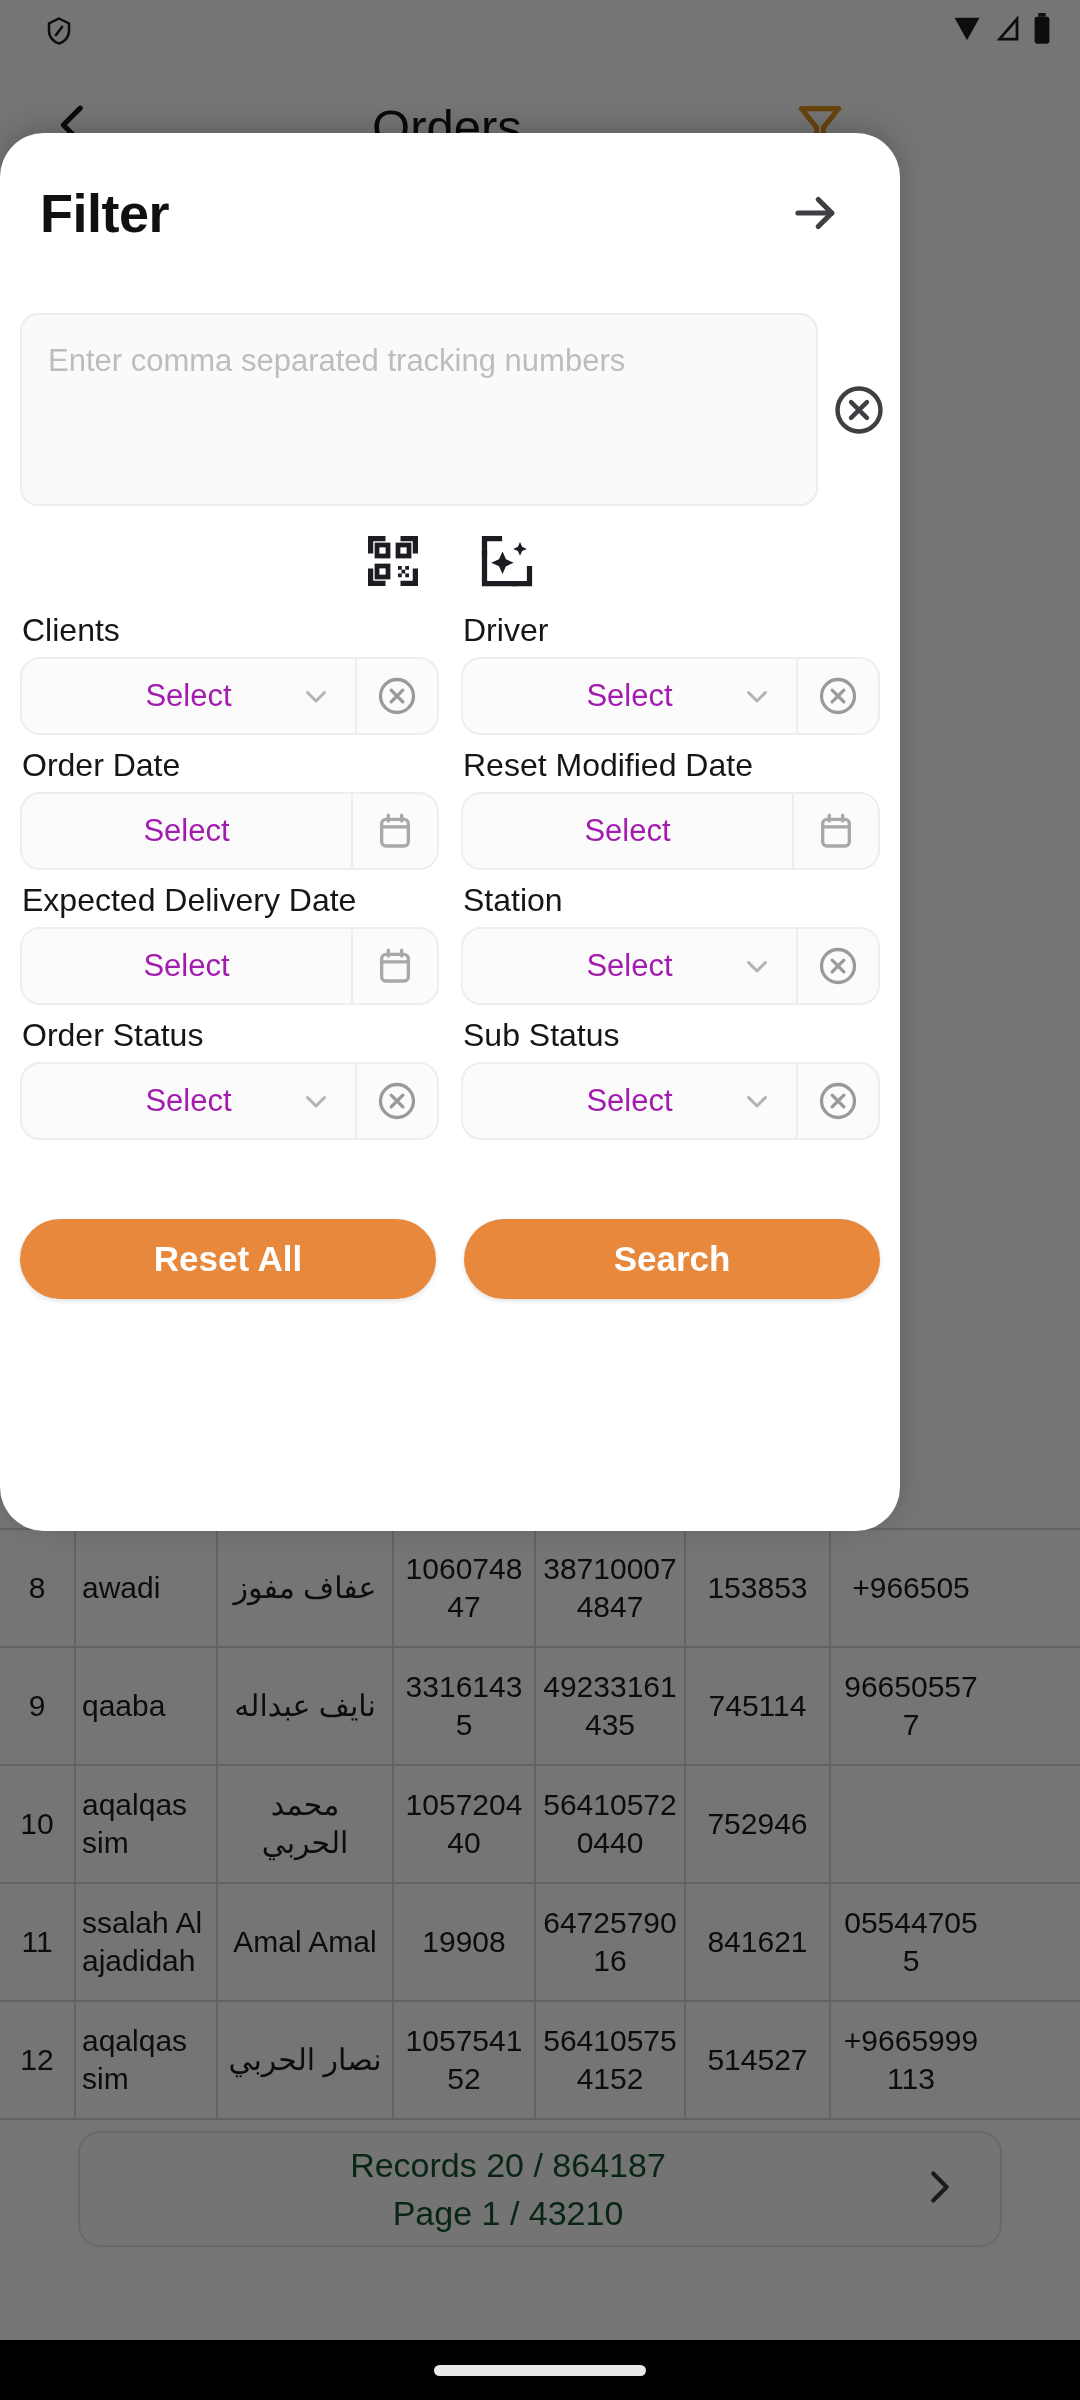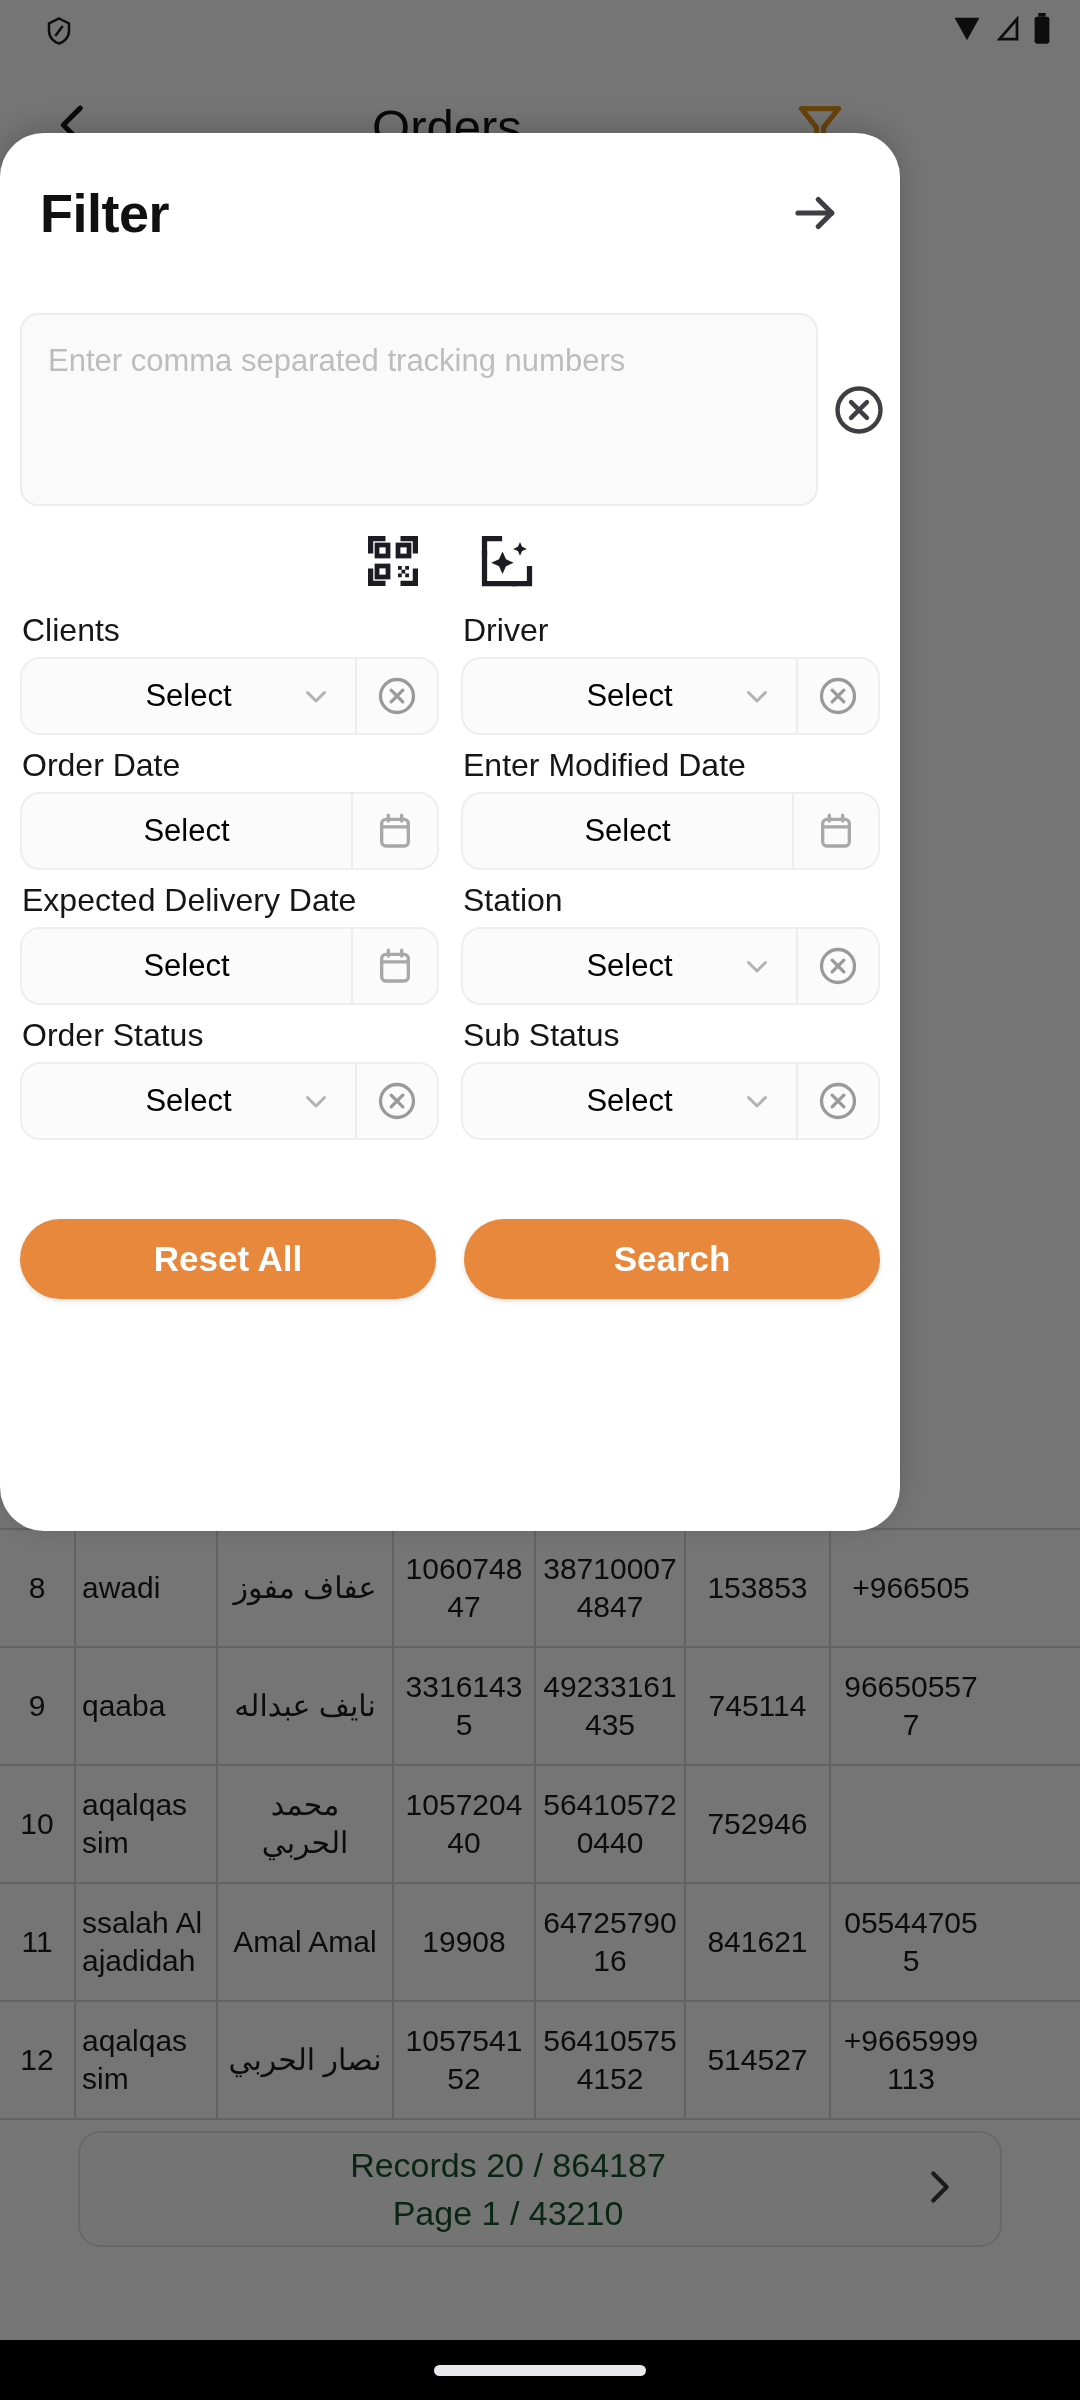--- a/index.html
+++ b/index.html
@@ -247,21 +247,21 @@
     flex: 1;
     display: flex;
     align-items: center;
     justify-content: center;
     gap: 0;
     position: relative;
     cursor: pointer;
   }
   .field-value {
     font-size: 31px;
-    color: #000000;
+    color: #a21caf;
   }
   .field-chev {
     position: absolute;
     right: 22px;
     display: flex; align-items: center;
   }
   .field-trailing {
     width: 82px;
     border-left: 2px solid #ededed;
     display: flex;
@@ -526,21 +526,21 @@
               <div class="field-trailing wide">
                 <svg width="40" height="40" viewBox="0 0 24 24" fill="none" stroke="#a8a8a8" stroke-width="2" stroke-linecap="round">
                   <rect x="4" y="5" width="16" height="16" rx="2.5"></rect>
                   <path d="M8 2.5 V6 M16 2.5 V6"></path>
                   <path d="M4 9.5 H20"></path>
                 </svg>
               </div>
             </div>
           </div>
           <div class="field">
-            <div class="field-label">Enter Modified Date</div>
+            <div class="field-label">Reset Modified Date</div>
             <div class="field-control">
               <div class="field-main">
                 <span class="field-value">Select</span>
               </div>
               <div class="field-trailing wide">
                 <svg width="40" height="40" viewBox="0 0 24 24" fill="none" stroke="#a8a8a8" stroke-width="2" stroke-linecap="round">
                   <rect x="4" y="5" width="16" height="16" rx="2.5"></rect>
                   <path d="M8 2.5 V6 M16 2.5 V6"></path>
                   <path d="M4 9.5 H20"></path>
                 </svg>

